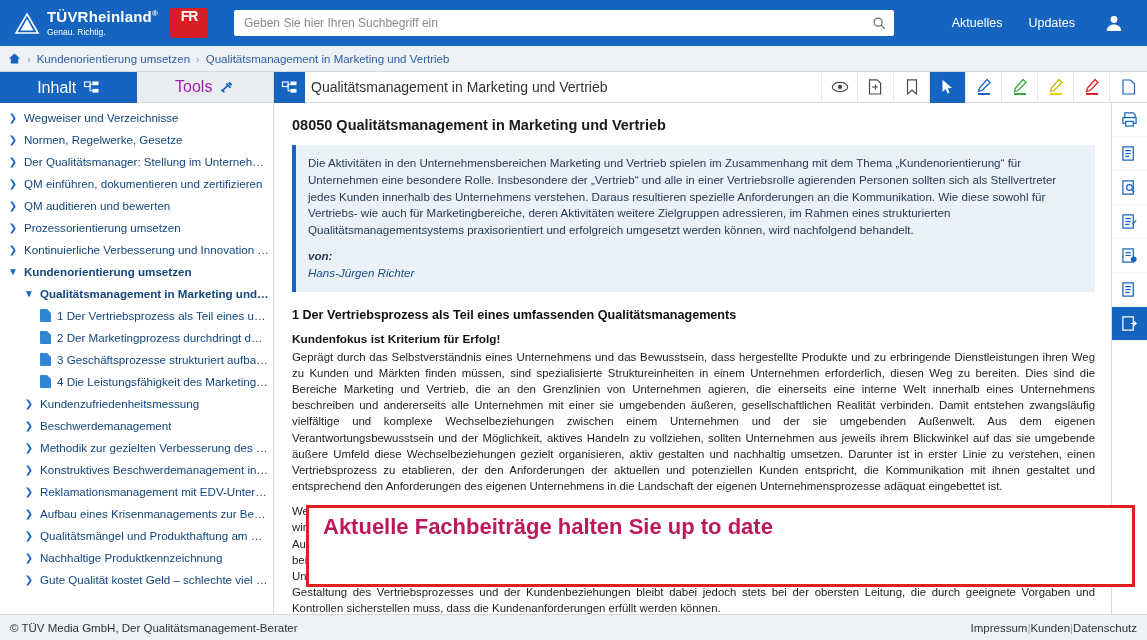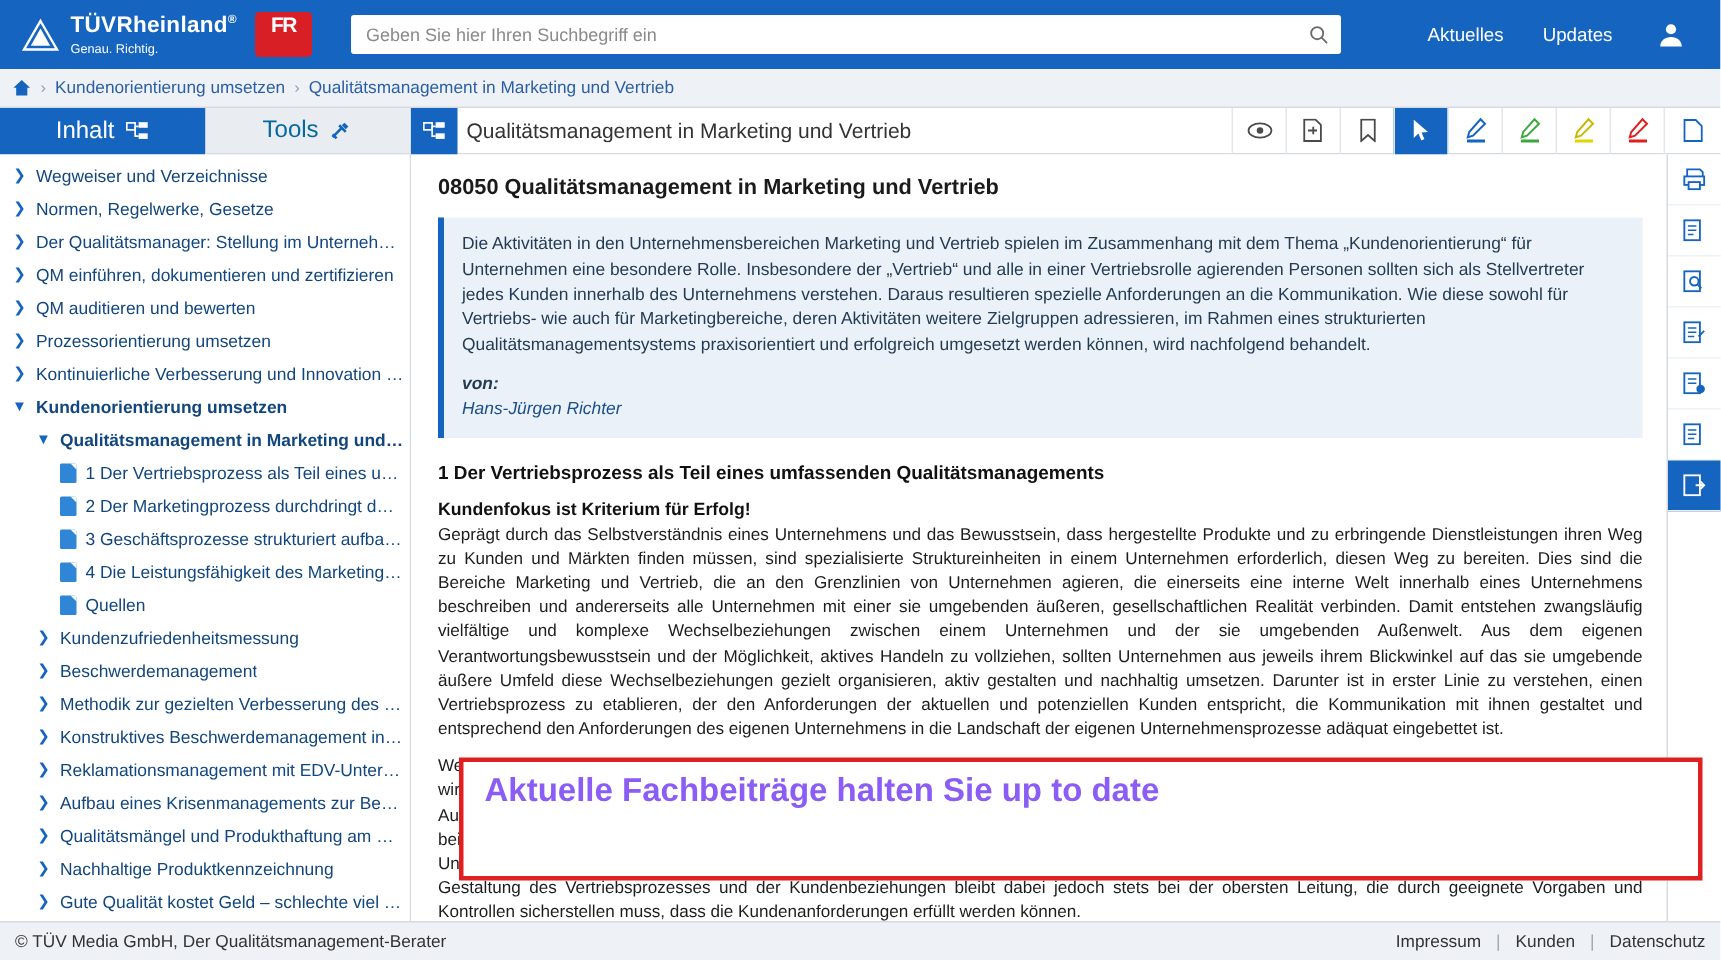--- a/index.html
+++ b/index.html
@@ -87,21 +87,21 @@
   .sidebar { width:274px; background:#fff; border-right:1px solid #d6dbe1; display:flex; flex-direction:column; }
   .sidebar-tabs { display:flex; height:31px; }
   .tab {
     flex:1;
     display:flex; align-items:center; justify-content:center;
     gap:8px;
     font-size:16px;
     color:#fff;
     background:#1565c0;
   }
-  .tab.inactive { background:#e9edf2; color:#0369a1; border-bottom:1px solid #d6dbe1;}
+  .tab.inactive { background:#e9edf2; color:#a21caf; border-bottom:1px solid #d6dbe1;}
   .tree { flex:1; overflow:hidden; padding-top:3px; background:#fff; }
   .node {
     display:flex; align-items:center;
     gap:6px;
     height:22px;
     font-size:11.6px;
     color:#12467f;
     padding-right:4px;
     white-space:nowrap;
     overflow:hidden;
@@ -188,35 +188,35 @@
 
   
   .banner {
     position:absolute;
     left:306px; top:505px;
     width:829px; height:82px;
     background:#fff;
     border:3px solid #e02020;
     padding:6px 14px 0 14px;
   }
-  .banner .b1 { font-size:22px; font-weight:bold; color:#8b5cf6; line-height:1.15; }
+  .banner .b1 { font-size:22px; font-weight:bold; color:#be185d; line-height:1.15; }
   .banner .b2 { font-size:19px; color:#111; line-height:1.2; margin-top:1px; }
 
   
   .footer {
     position:absolute; left:0; bottom:0;
     width:1147px; height:26px;
     background:#eef1f5;
     border-top:1px solid #d6dbe1;
     display:flex; align-items:center;
     padding:0 10px;
     font-size:11.5px;
     color:#333;
   }
-  .footer .links { margin-left:auto; display:flex; gap:10px; color:#2b5fa5; }
+  .footer .links { margin-left:auto; display:flex; gap:0; color:#2b5fa5; }
   .footer .links span.sep { color:#9aa7b5; }
   svg { display:block; }
 </style>
 </head>
 <body>
 
 <div class="topbar">
   <div class="brand">
     <span class="brand-mark">
       <svg width="26" height="26" viewBox="0 0 26 26">
@@ -344,24 +344,20 @@
           <span class="lbl">2 Der Marketingprozess durchdringt das ...</span>
         </div>
         <div class="node" style="padding-left: 40px;">
           <span class="docicon"></span>
           <span class="lbl">3 Geschäftsprozesse strukturiert aufbau...</span>
         </div>
         <div class="node" style="padding-left: 40px;">
           <span class="docicon"></span>
           <span class="lbl">4 Die Leistungsfähigkeit des Marketing- u...</span>
         </div>
-        <div class="node" style="padding-left: 40px;">
-          <span class="docicon"></span>
-          <span class="lbl">Quellen</span>
-        </div>
         <div class="node" style="padding-left: 24px;">
           <span class="chev">❯</span>
           <span class="lbl">Kundenzufriedenheitsmessung</span>
         </div>
         <div class="node" style="padding-left: 24px;">
           <span class="chev">❯</span>
           <span class="lbl">Beschwerdemanagement</span>
         </div>
         <div class="node" style="padding-left: 24px;">
           <span class="chev">❯</span>

